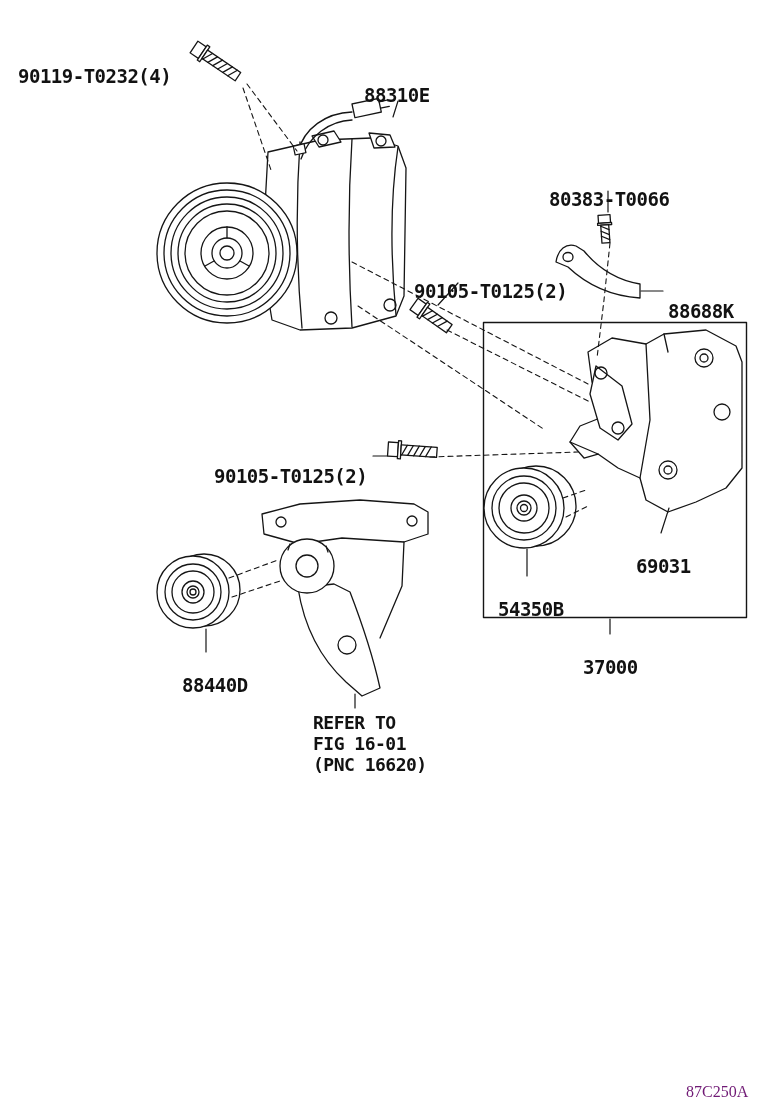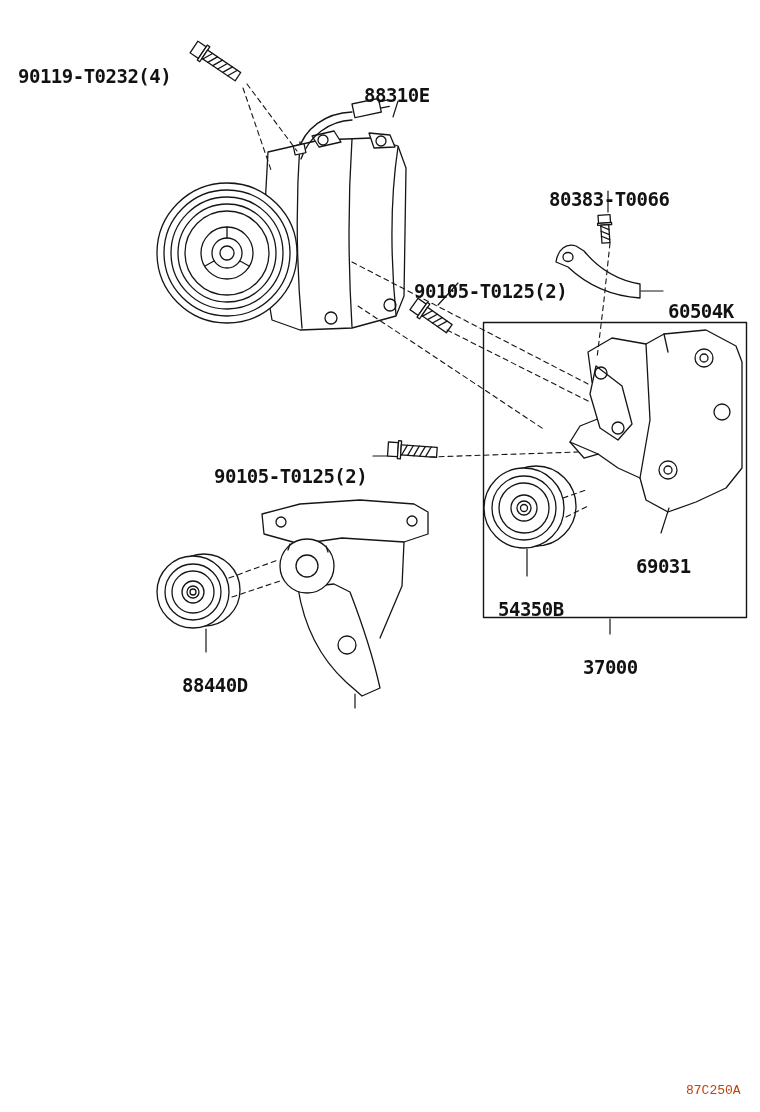--- a/index.html
+++ b/index.html
@@ -5,22 +5,22 @@
   html,body{margin:0;padding:0;background:#ffffff;}
   .canvas{position:relative;width:760px;height:1112px;background:#fff;overflow:hidden;
           font-family:"DejaVu Sans Mono","Liberation Mono",monospace;}
   .artwork{position:absolute;left:0;top:0;}
   .label{position:absolute;font-family:"DejaVu Sans Mono","Liberation Mono",monospace;
          font-weight:bold;font-size:19px;line-height:20px;color:#121212;
          white-space:nowrap;letter-spacing:-0.5px;margin-top:20px;}
   .note-block{position:absolute;font-family:"DejaVu Sans Mono","Liberation Mono",monospace;
               font-weight:bold;font-size:18px;line-height:21px;color:#121212;
               letter-spacing:-0.5px;}
-  .drawing-code{position:absolute;font-family:Liberation Mono, monospace;
-                font-size:13px;color:#c2410c;}
+  .drawing-code{position:absolute;font-family:Liberation Serif, serif;
+                font-size:16px;color:#701a75;}
 </style>
 </head>
 <body>
 
 <div class="canvas">
 
   <svg class="artwork" width="760" height="1112" viewBox="0 0 760 1112" xmlns="http://www.w3.org/2000/svg">
     <g fill="none" stroke="#151515" stroke-width="1.3" stroke-linejoin="round" stroke-linecap="round">
 
       <g>
@@ -174,30 +174,35 @@
 
     </g>
   </svg>
 
   <div class="label" style="left:18px;top:46px">90119-T0232(4)</div>
 
   <div class="label" style="left:364px;top:65px">88310E</div>
 
   <div class="label" style="left:549px;top:169px">80383-T0066</div>
 
-  <div class="label" style="left:668px;top:281px">60504K</div>
+  <div class="label" style="left:668px;top:281px">88688K</div>
 
   <div class="label" style="left:414px;top:261px">90105-T0125(2)</div>
 
   <div class="label" style="left:214px;top:446px">90105-T0125(2)</div>
 
   <div class="label" style="left:636px;top:536px">69031</div>
 
   <div class="label" style="left:498px;top:579px">54350B</div>
 
   <div class="label" style="left:583px;top:637px">37000</div>
 
   <div class="label" style="left:182px;top:655px">88440D</div>
 
+  <div class="note-block" style="left:313px;top:712px">
+    <div>REFER TO</div>
+    <div>FIG 16-01</div>
+    <div>(PNC 16620)</div>
+  </div>
 
   <div class="drawing-code" style="left:686px;top:1083px">87C250A</div>
 
 </div>
 
 </body></html>

